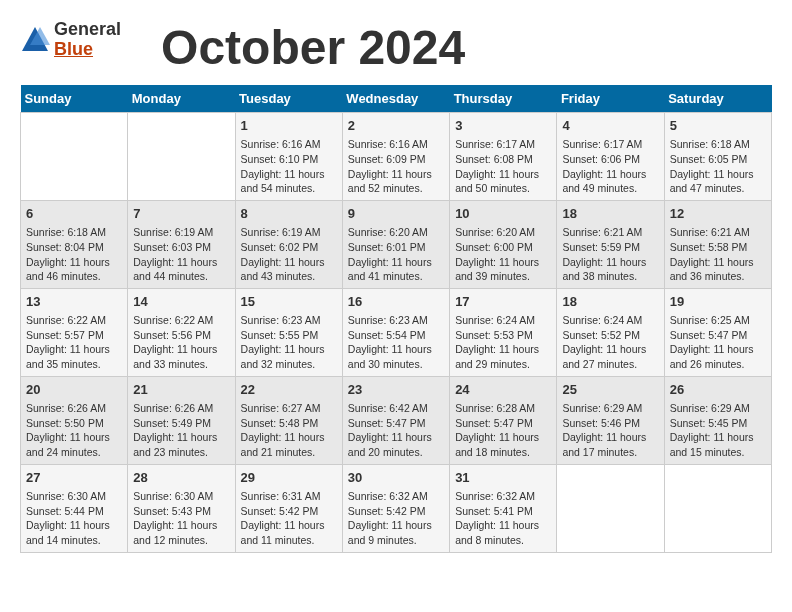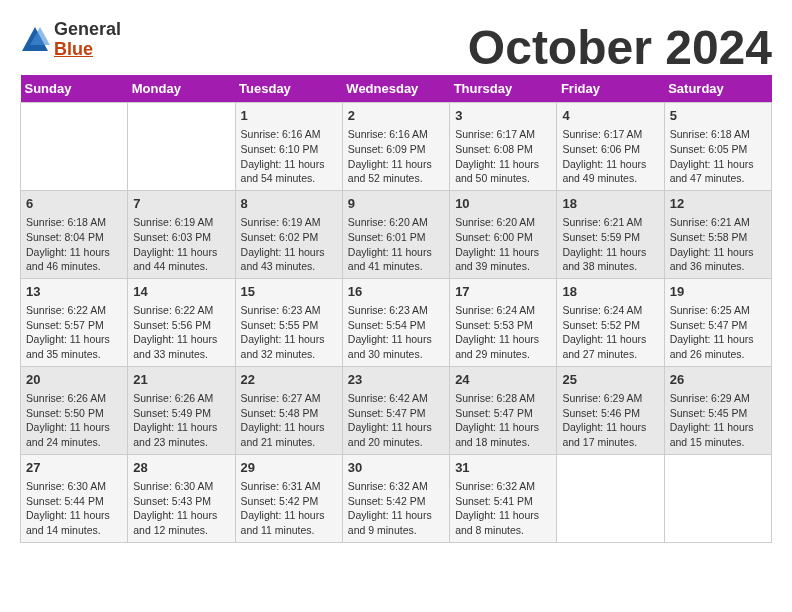--- a/index.html
+++ b/index.html
@@ -5,22 +5,24 @@
     * { box-sizing: border-box; margin: 0; padding: 0; }
     body {
       font-family: Arial, sans-serif;
       background: #fff;
       width: 792px;
       min-height: 612px;
       padding: 20px;
     }
     .header-area {
       display: flex;
-      justify-content: space-between;
+      justify-content: flex-start;
       align-items: flex-start;
+      margin-bottom: 10px;
+      gap: 40px;
     }
     .logo {
       display: flex;
       align-items: center;
       gap: 4px;
     }
     .logo-text {
       font-size: 18px;
       font-weight: bold;
       line-height: 1.1;
@@ -42,21 +44,21 @@
     .calendar-subtitle {
       font-size: 16px;
       color: #555;
     }
     table {
       width: 100%;
       border-collapse: collapse;
       font-size: 11px;
     }
     thead tr th {
-      background-color: #a21caf;
+      background-color: #0369a1;
       color: #fff;
       padding: 6px 4px;
       text-align: left;
       font-size: 13px;
       font-weight: bold;
     }
     tbody tr td {
       border: 1px solid #ccc;
       vertical-align: top;
       padding: 4px 5px;

